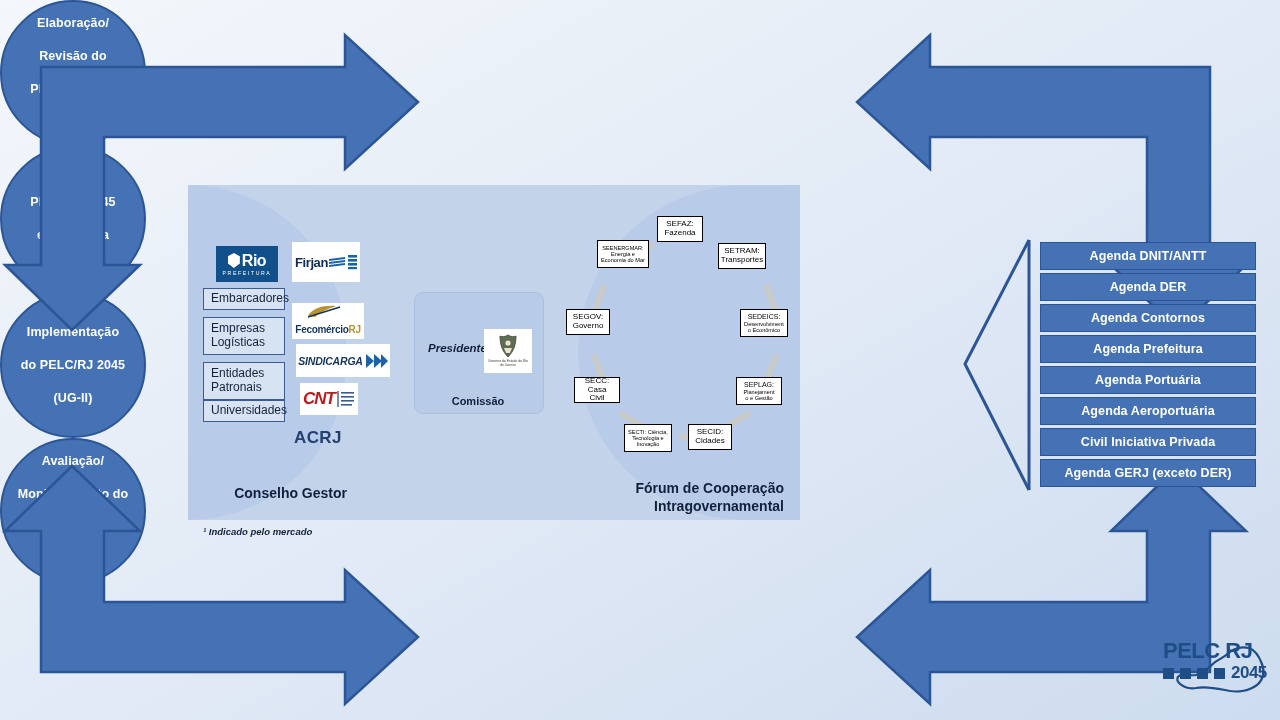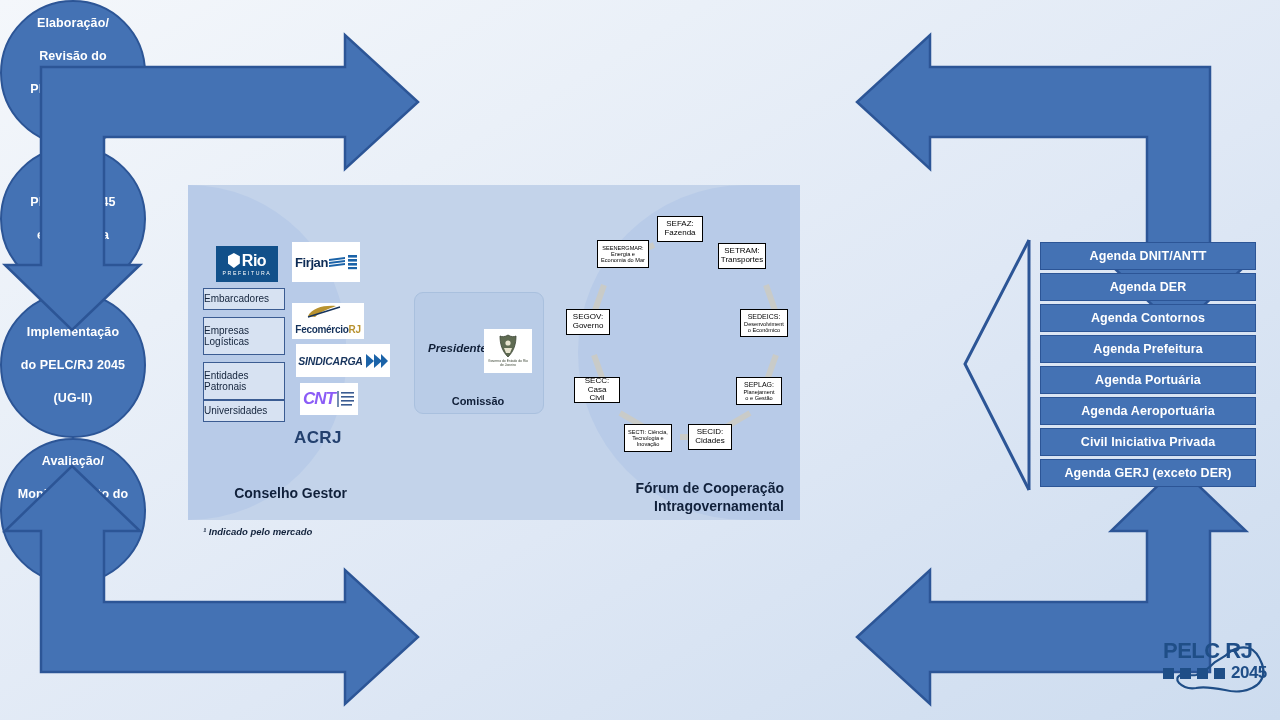--- a/index.html
+++ b/index.html
@@ -42,22 +42,23 @@
     position:absolute;
     background:#b8cbe8;
   }
 
   
   .stake-box{
     position:absolute;
     background:#d7e2f2;
     border:1.5px solid #3b5c92;
     display:flex;align-items:center;
+    padding-left:7px;
     box-sizing:border-box;
-    font-size:10px;color:#13233b;line-height:1.15;
+    font-size:12px;color:#13233b;line-height:1.15;
   }
   .logo-box{
     position:absolute;background:#ffffff;
     display:flex;align-items:center;justify-content:center;
     overflow:hidden;box-sizing:border-box;
   }
   .panel-caption{
     position:absolute;text-align:right;
     font-size:14px;font-weight:bold;color:#10203a;line-height:1.3;
   }
@@ -111,21 +112,21 @@
   .rio-sub{font-size:5.2px;letter-spacing:1.6px;margin-top:1px;}
 
   
   .firjan-word{font-weight:bold;font-size:13px;color:#0d2b55;letter-spacing:-.4px;}
   
   .feco-word{font-weight:bold;font-size:10px;color:#16335c;letter-spacing:-.3px;}
   .feco-rj{color:#b8922f;}
   
   .sind-word{font-style:italic;font-weight:bold;font-size:10.5px;color:#16335c;letter-spacing:-.2px;}
   
-  .cnt-word{font-weight:bold;font-style:italic;font-size:17px;color:#8b5cf6;letter-spacing:-1px;}
+  .cnt-word{font-weight:bold;font-style:italic;font-size:17px;color:#b91c1c;letter-spacing:-1px;}
 
   
   #brand{position:absolute;}
   .brand-word{font-weight:bold;font-size:22px;color:#1f4e87;letter-spacing:-.5px;line-height:1;}
   .brand-row2{display:flex;align-items:center;gap:6px;margin-top:1px;}
   .brand-chip{width:11px;height:11px;background:#1f4e87;}
   .brand-year{font-weight:bold;font-size:17px;color:#1f4e87;letter-spacing:-.5px;}
 </style>
 </head>
 <body>

